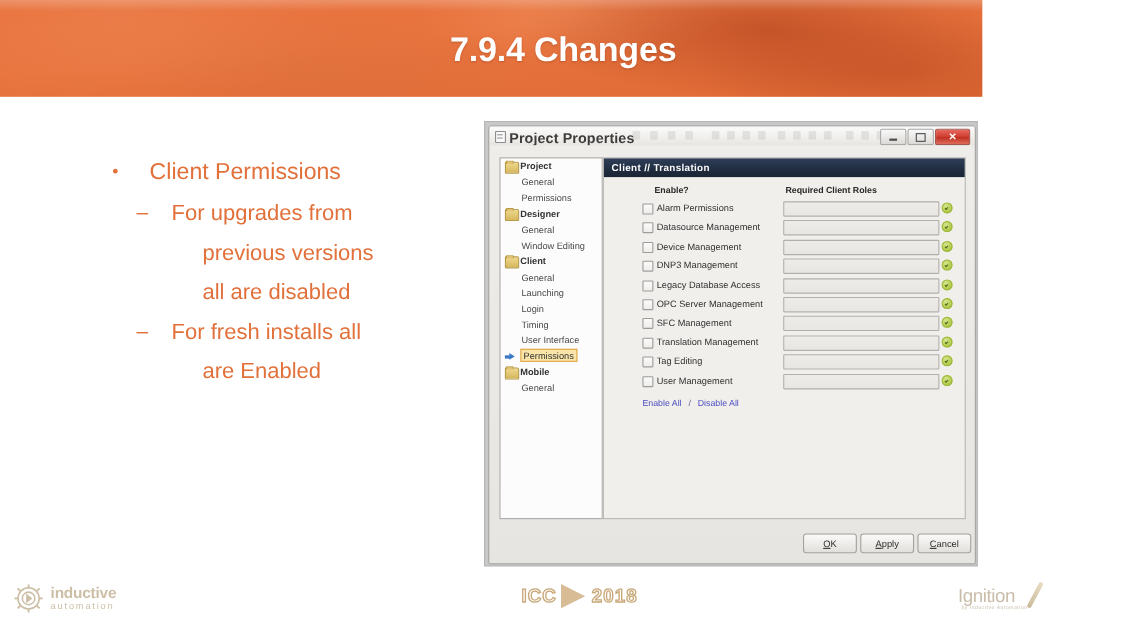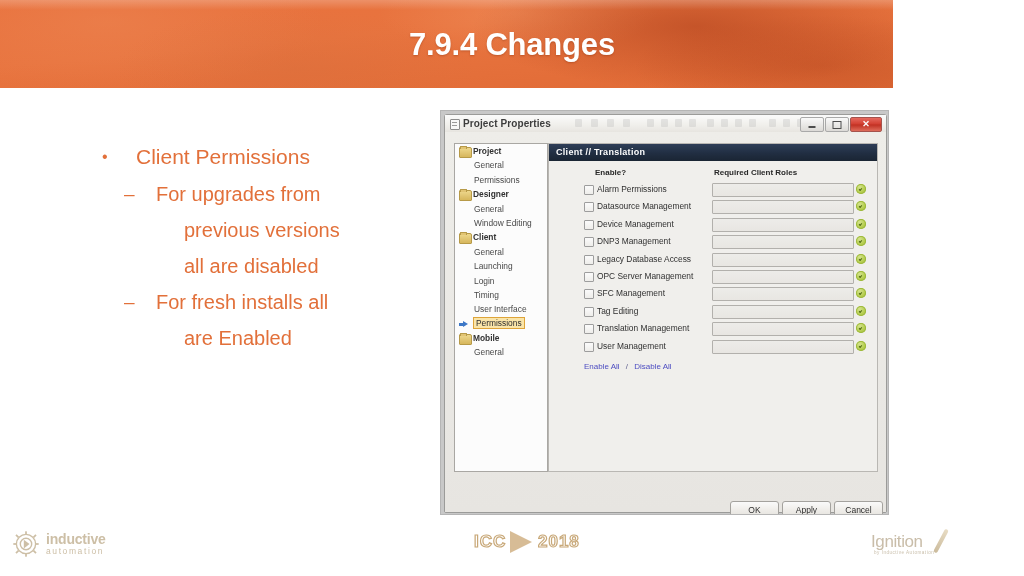--- a/index.html
+++ b/index.html
@@ -58,21 +58,21 @@
     background:linear-gradient(180deg,#fdfdfd 0%,#f2f1ed 60%,#e9e7e2 100%);
     border-bottom:1px solid #d9d7d2;
   }
   #win-icon{
     position:absolute;left:5px;top:4px;width:8px;height:9px;
     border:1px solid #8c8c8c;border-radius:1px;background:#fafafa;
   }
   #win-icon:after{content:"";position:absolute;left:1px;top:2px;width:5px;height:1px;background:#9a9a9a;
     box-shadow:0 3px 0 #9a9a9a;}
   #win-title{
-    position:absolute;left:18px;top:3px;font-size:10px;color:#3a3a3a;font-weight:bold;
+    position:absolute;left:18px;top:3px;font-size:13px;color:#3a3a3a;font-weight:bold;
     letter-spacing:0.1px;
   }
   #ghost-toolbar{position:absolute;left:130px;top:3px;width:250px;height:11px;opacity:.30;}
   .ghost{position:absolute;top:1px;width:7px;height:8px;background:#b9b9b9;border-radius:1px;}
   #wbtns{position:absolute;right:4px;top:2px;height:13px;display:flex;}
   .wbtn{
     width:22px;height:13px;margin-left:1px;border:1px solid #a9a9a9;border-radius:2px;
     background:linear-gradient(180deg,#fbfbfb,#dedcd8);
     position:relative;
   }
@@ -156,21 +156,21 @@
     box-shadow:inset 0 0 0 1px #9dba38;
   }
   .ok-ico:after{
     content:"";position:absolute;left:2.6px;top:4px;width:2.4px;height:1.3px;
     border-left:1.3px solid #4e6a12;border-bottom:1.3px solid #4e6a12;
     transform:rotate(-45deg);
   }
   #toggle-links{position:absolute;left:35px;top:218px;font-size:8px;color:#4a4ac2;}
   #toggle-links .sep{color:#5a5a8c;margin:0 4px;}
 
-  #btn-bar{position:absolute;left:0;top:364px;width:100%;height:30px;}
+  #btn-bar{position:absolute;left:0;top:348px;width:100%;height:30px;}
   .dlg-btn{
     position:absolute;top:5px;width:47px;height:16px;
     background:linear-gradient(180deg,#fcfcfc 0%,#f1efeb 50%,#e4e2dd 100%);
     border:1px solid #a4a2 9e;border:1px solid #a4a29e;border-radius:3px;
     font-size:8.5px;color:#2b2b2b;text-align:center;line-height:16px;
   }
   .dlg-btn u{text-decoration:underline;}
   #btn-ok{left:285px;}
   #btn-apply{left:337px;}
   #btn-cancel{left:389px;}
@@ -370,27 +370,27 @@
               <span class="ok-ico"></span>
             </div>
             <div class="perm-row">
               <span class="cbx"></span>
               <span class="perm-label">SFC Management</span>
               <span class="role-field"></span>
               <span class="ok-ico"></span>
             </div>
             <div class="perm-row">
               <span class="cbx"></span>
+              <span class="perm-label">Translation Management</span>
+              <span class="role-field"></span>
+              <span class="ok-ico"></span>
+            </div>
+            <div class="perm-row">
+              <span class="cbx"></span>
               <span class="perm-label">Tag Editing</span>
-              <span class="role-field"></span>
-              <span class="ok-ico"></span>
-            </div>
-            <div class="perm-row">
-              <span class="cbx"></span>
-              <span class="perm-label">Translation Management</span>
               <span class="role-field"></span>
               <span class="ok-ico"></span>
             </div>
             <div class="perm-row">
               <span class="cbx"></span>
               <span class="perm-label">User Management</span>
               <span class="role-field"></span>
               <span class="ok-ico"></span>
             </div>
           </div>

